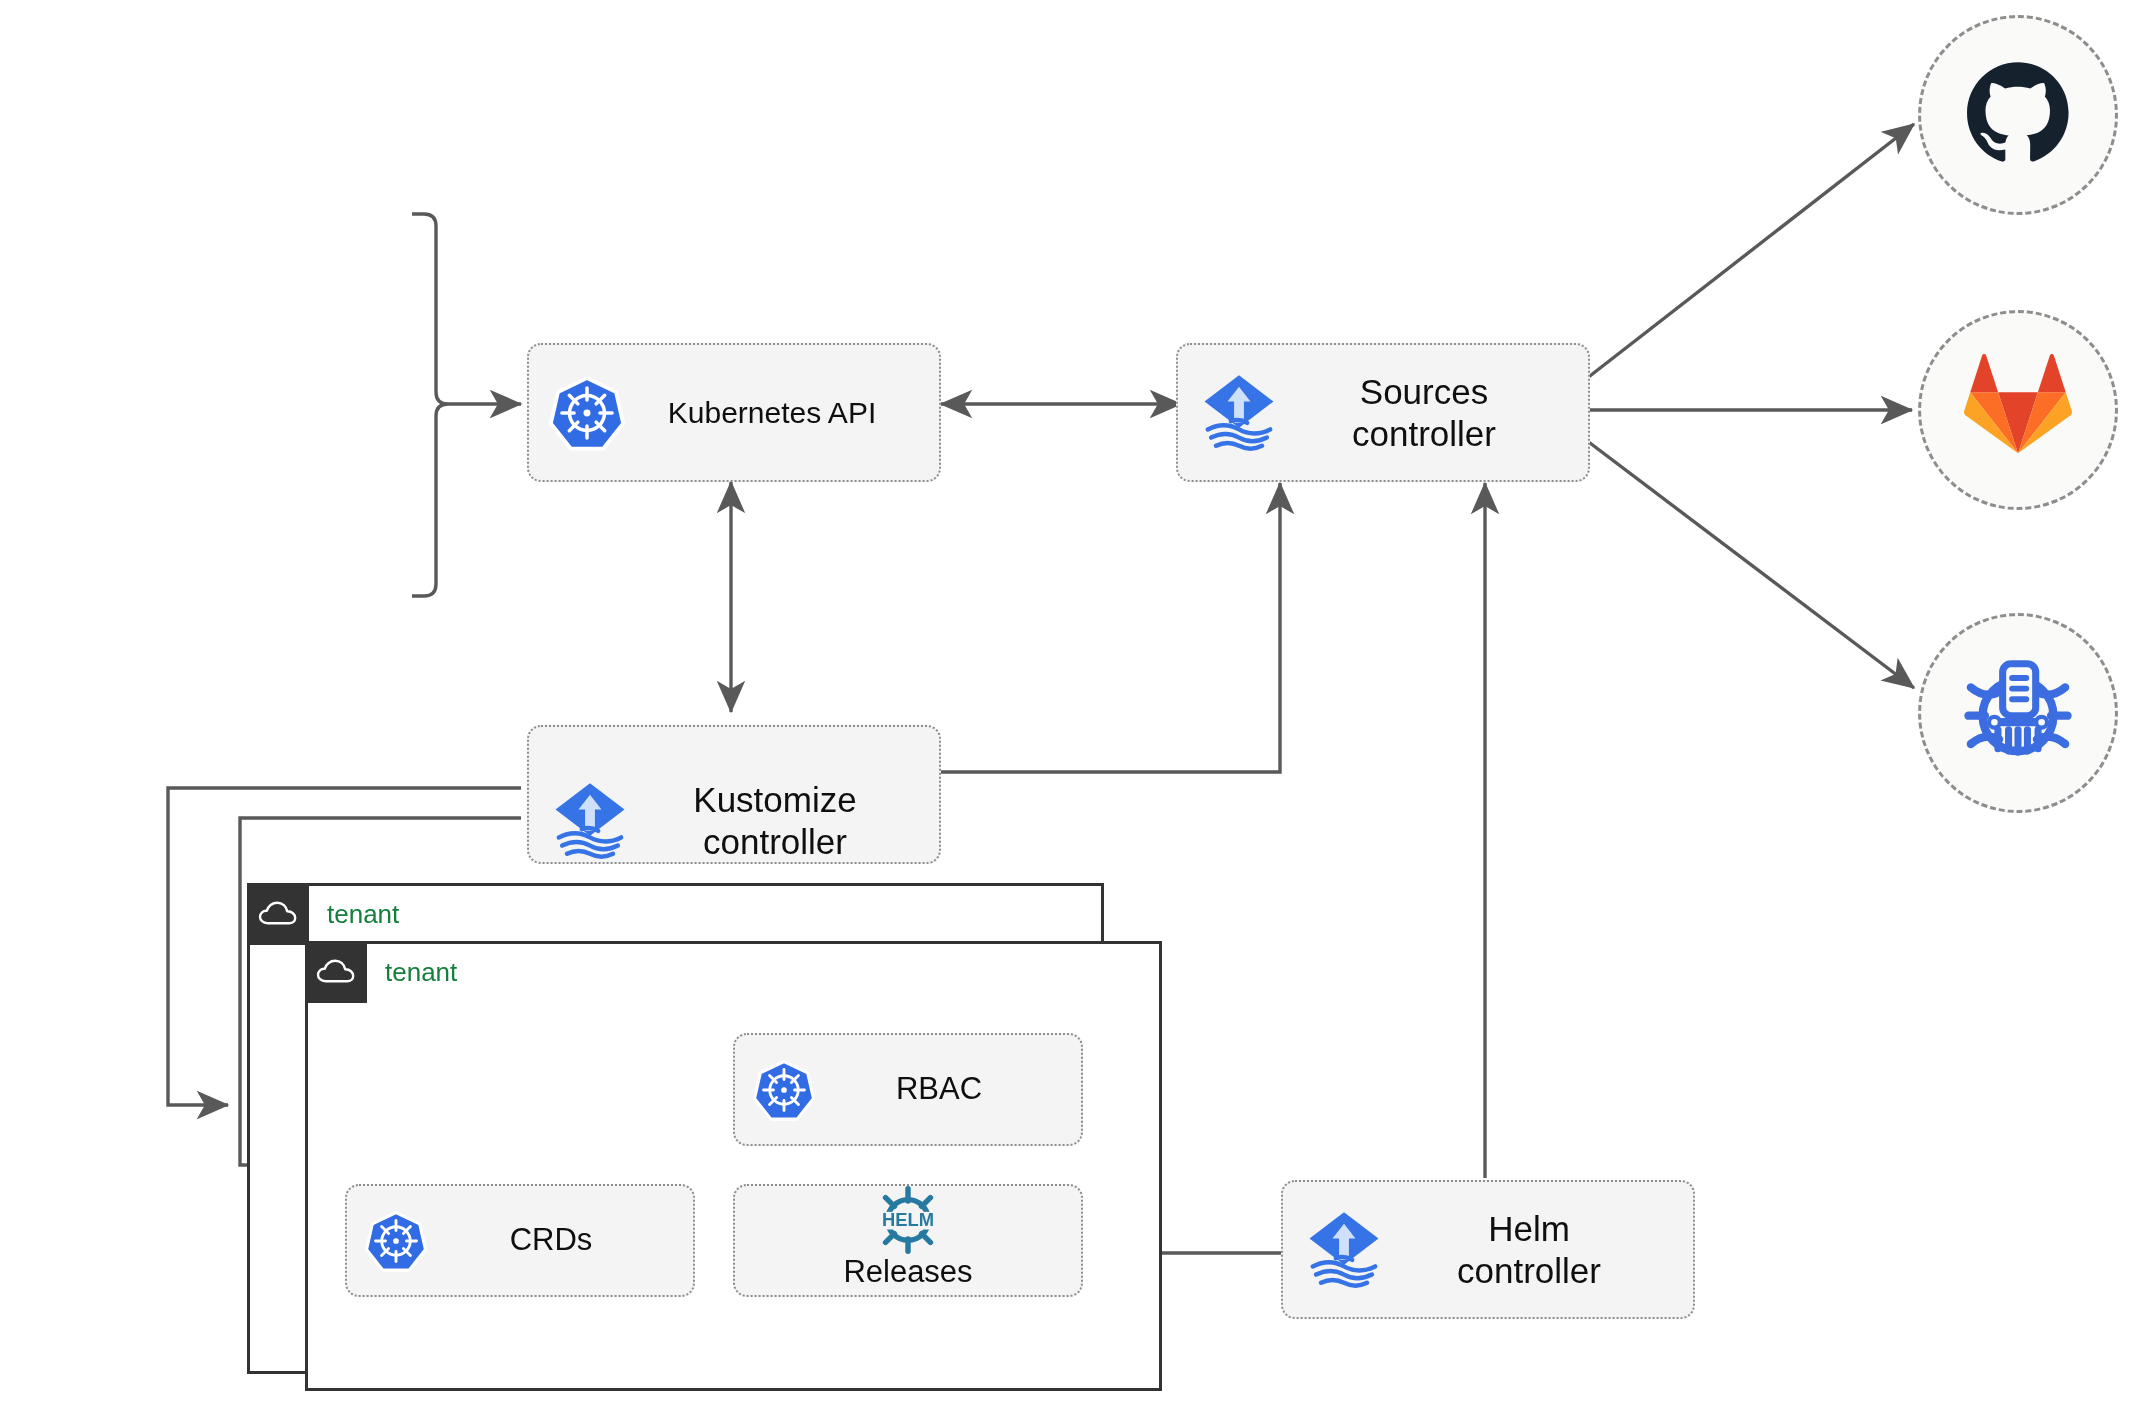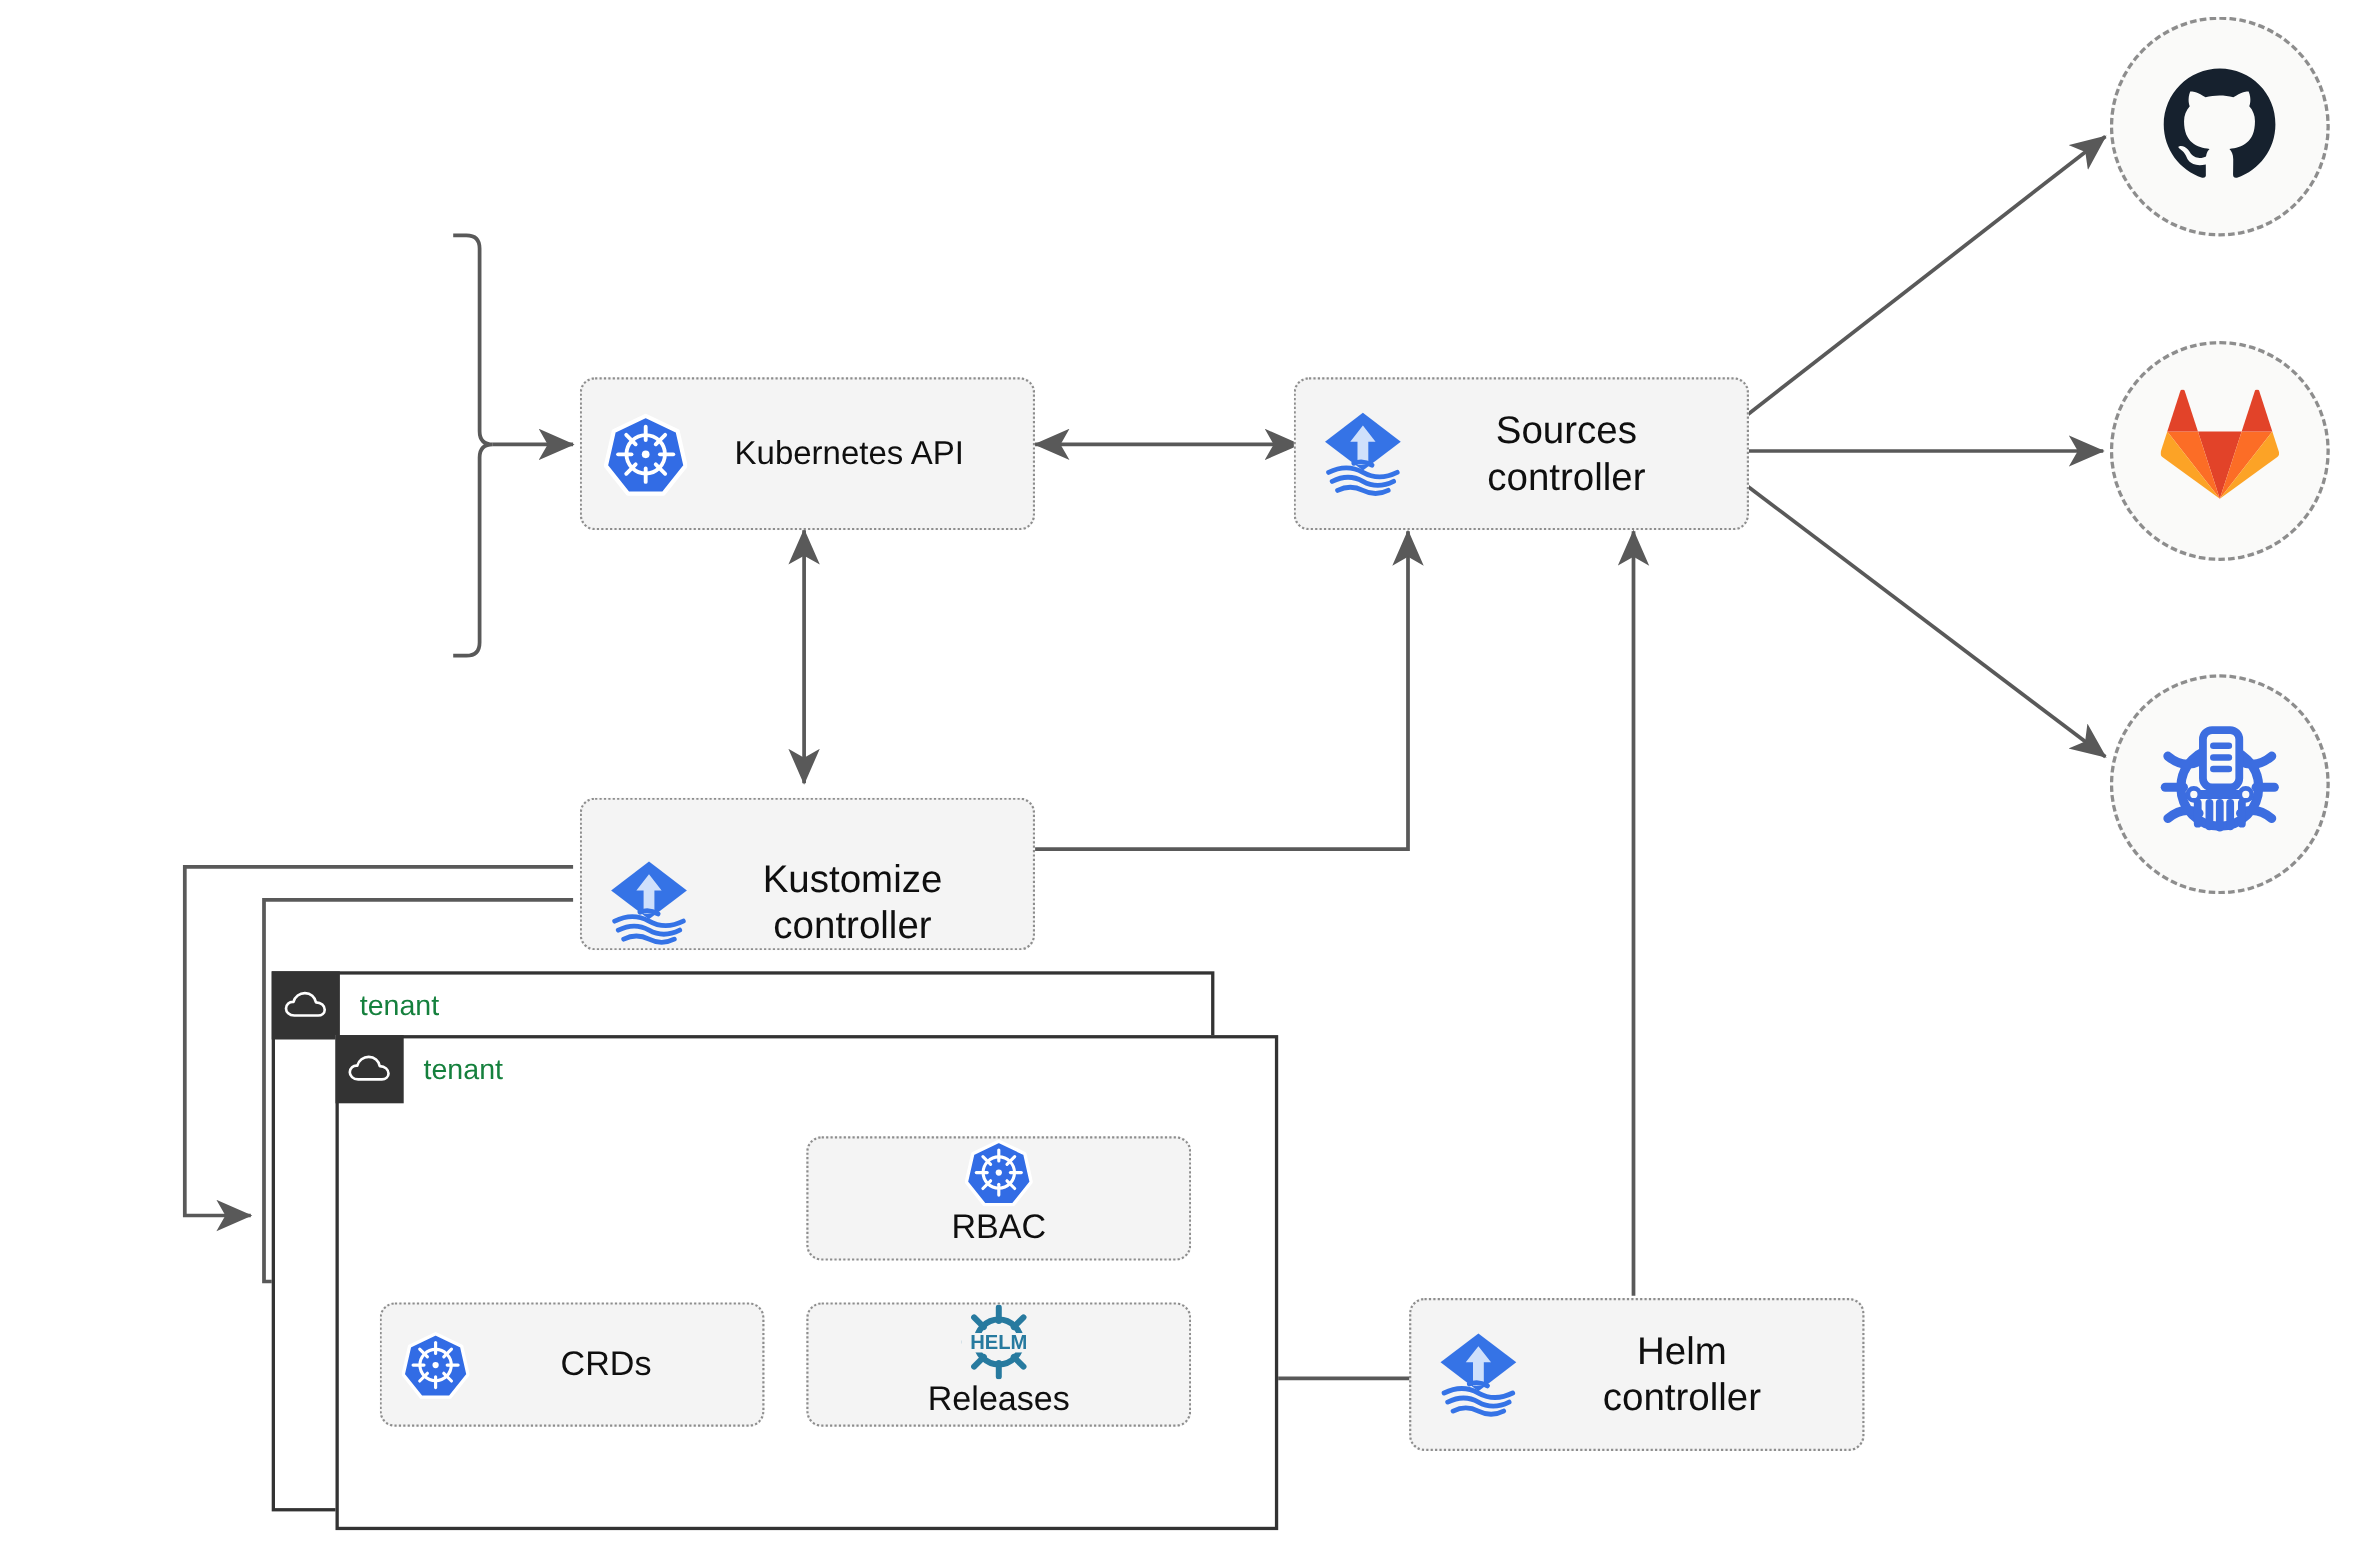--- a/index.html
+++ b/index.html
@@ -229,21 +229,21 @@
     <div class="tenant-hdr">
       <span class="cloudbox">
         <svg width="40" height="28" viewBox="0 0 100 70">
             <use href="#cloud"></use>
           </svg>
       </span>
       <span class="tname">tenant</span>
     </div>
 
 
-    <div class="node" style="left:425px;top:89px;width:350px;height:113px;padding:0 18px;flex-direction:column;">
+    <div class="node" style="left:425px;top:89px;width:350px;height:113px;padding:0 18px;">
       <span class="ico">
         <svg width="62" height="62" viewBox="0 0 100 100">
             <use href="#k8s"></use>
           </svg>
       </span>
       <span class="lbl" style="font-size:31px;">RBAC</span>
     </div>
 
     <div class="node" style="left:37px;top:240px;width:350px;height:113px;padding:0 18px;">
       <span class="ico">

